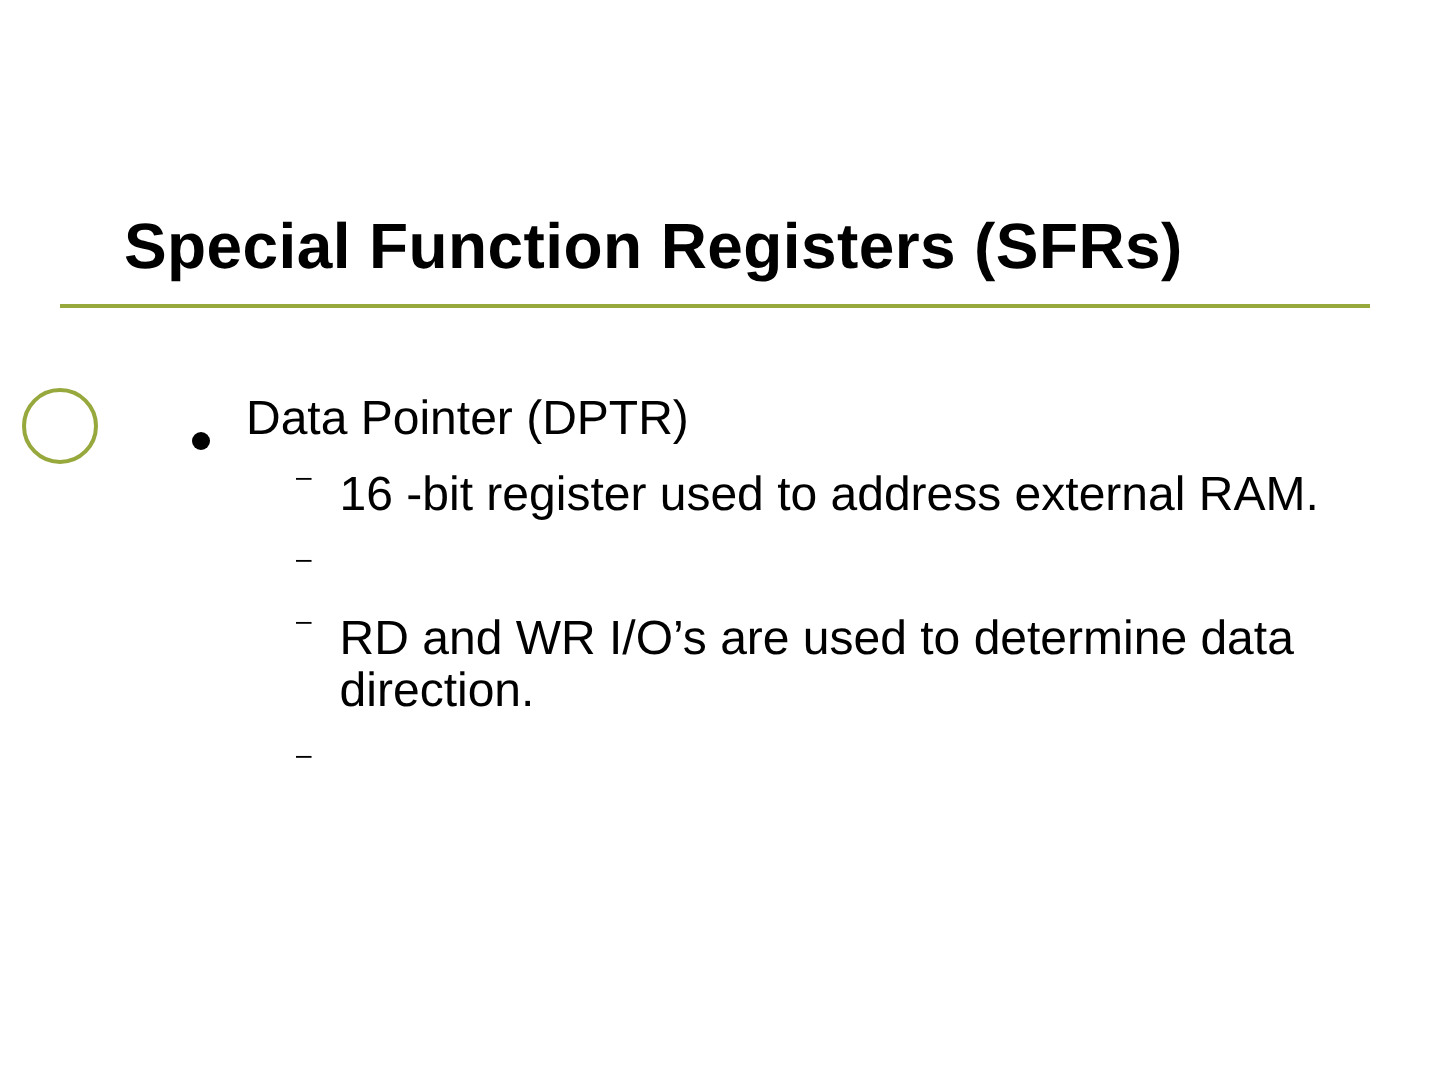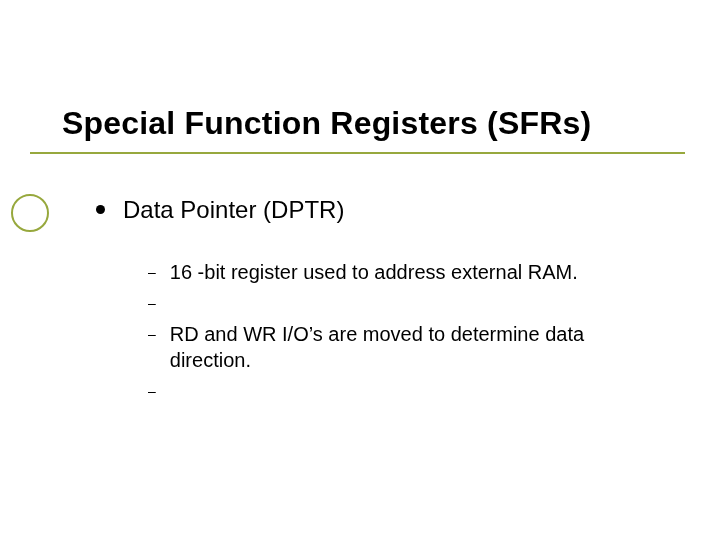--- a/index.html
+++ b/index.html
@@ -45,22 +45,21 @@
     box-sizing: border-box;
   }
   .content {
     position: absolute;
     left: 96px;
     top: 195px;
     width: 570px;
   }
   .lvl1 {
     display: flex;
-    align-items: flex-start;
-    margin-bottom: 34px;
+    align-items: flex-end;
   }
   .lvl1 .bullet {
     width: 9px;
     height: 9px;
     background: #000;
     border-radius: 50%;
     margin-top: 10px;
     margin-right: 18px;
     flex: 0 0 auto;
   }
@@ -76,22 +75,23 @@
     align-items: flex-start;
     margin-bottom: 5px;
   }
   .lvl2 .dash {
     font-size: 14px;
     line-height: 26px;
     margin-right: 14px;
     flex: 0 0 auto;
   }
   .lvl2 .text {
-    font-size: 20px;
+    font-size: 24px;
     line-height: 26px;
+    margin-top: 10px;
   }
 </style>
 </head>
 <body>
 
 <div class="slide">
 
   <div class="title">Special Function Registers (SFRs)</div>
   <div class="underline"></div>
   <div class="accent-circle"></div>
@@ -106,21 +106,21 @@
     <div class="lvl2-list">
       <div class="lvl2">
         <span class="dash">–</span>
         <span class="text">16 -bit register used to address external RAM.</span>
       </div>
       <div class="lvl2">
         <span class="dash">–</span>
       </div>
       <div class="lvl2">
         <span class="dash">–</span>
-        <span class="text">RD and WR I/O’s are moved to determine data direction.</span>
+        <span class="text">RD and WR I/O’s are used to determine data direction.</span>
       </div>
       <div class="lvl2">
         <span class="dash">–</span>
       </div>
     </div>
 
   </div>
 </div>
 
 </body></html>

